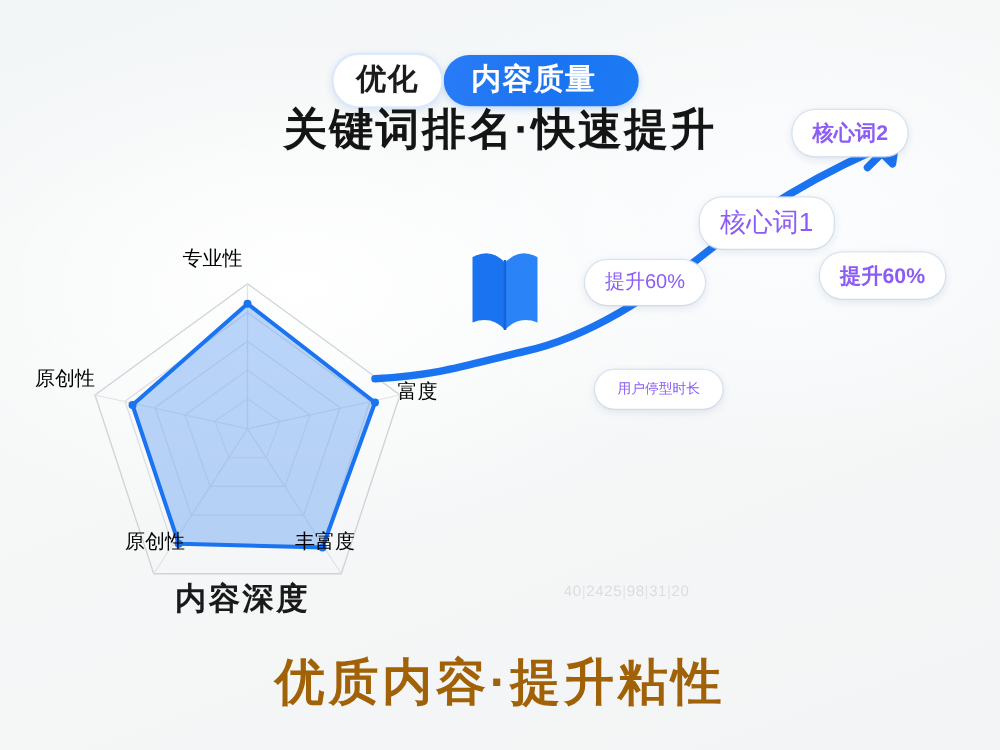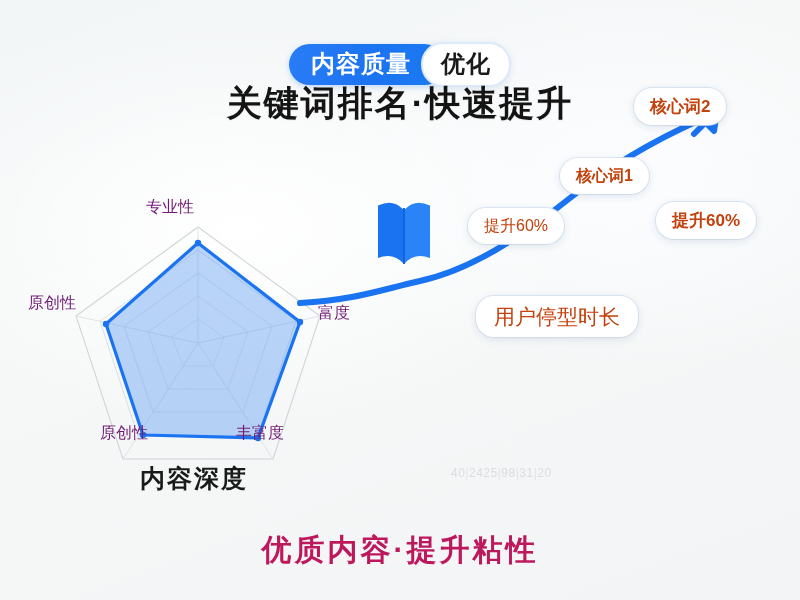--- a/index.html
+++ b/index.html
@@ -39,74 +39,74 @@
   #headline{
     position:absolute; left:0; top:80px; width:100%;
     text-align:center; color:#141414;
     font-size:35px; font-weight:700; letter-spacing:2px;
     text-shadow:0 1px 1px rgba(0,0,0,.06);
   }
 
   
   #subtitle{
     position:absolute; left:0; top:518px; width:100%;
-    text-align:center; color:#be185d;
-    font-size:30px; font-weight:700; letter-spacing:3px;margin-top:12px;
+    text-align:center; color:#a16207;
+    font-size:40px; font-weight:700; letter-spacing:3px;
   }
 
   
   #radar-block{ position:absolute; left:28px; top:185px; width:340px; height:300px; }
   #radar-svg{ position:absolute; left:0; top:0; }
   .radar-label{
-    position:absolute; color:#701a75; font-size:16px; white-space:nowrap;font-family:Liberation Mono, monospace;
+    position:absolute; color:#000000; font-size:16px; white-space:nowrap;font-family:Liberation Mono, monospace;
   }
   #lbl-top   { left:118px; top:12px; }
   #lbl-left  { left:0px;   top:108px; }
   #lbl-right { left:278px; top:118px;margin-left:12px; }
   #lbl-bl    { left:72px;  top:238px; }
   #lbl-br    { left:208px; top:238px; }
 
   #depth-caption{
     position:absolute; left:140px; top:462px;
     font-size:25px; font-weight:700; color:#1a1a1a; letter-spacing:2px;
   }
 
   
   #curve-svg{ position:absolute; left:0; top:0; width:800px; height:600px; pointer-events:none; }
 
   
   #book{ position:absolute; left:374px; top:192px; width:60px; height:78px; }
 
   
   .pill{
-    position:absolute; background:#fff; color:#c2410c;
+    position:absolute; background:#fff; color:#8b5cf6;
     border-radius:18px; white-space:nowrap; line-height:1;
     box-shadow:0 2px 8px rgba(35,70,120,.13), 0 0 0 1px rgba(220,230,242,.85);
   }
   #pill-kw2 { left:634px; top:88px;  font-size:17px; font-weight:700; padding:10px 16px; }
-  #pill-kw1 { left:560px; top:158px; font-size:16px; font-weight:700; padding:10px 16px; }
+  #pill-kw1 { left:560px; top:158px; font-size:21px; font-weight:400; padding:10px 16px; }
   #pill-up-left  { left:468px; top:208px; font-size:16px; font-weight:400; padding:10px 16px; }
   #pill-up-right { left:656px; top:202px; font-size:17px; font-weight:700; padding:10px 16px; }
-  #pill-dwell    { left:476px; top:296px; font-size:21px; font-weight:400; padding:10px 18px; }
+  #pill-dwell    { left:476px; top:296px; font-size:11px; font-weight:400; padding:10px 18px; }
 
   
   #axis-row{
     position:absolute; left:415px; top:466px; width:370px;
     display:flex; align-items:center; justify-content:flex-start;
     color:#d9dde0; font-size:12px; letter-spacing:.5px; user-select:none;margin-left:36px;
   }
   .axis-tick{ color:#e2e5e8; }
 </style>
 </head>
 <body>
 
 <div id="badge-row">
   <div id="badge-wrap">
+    <span id="badge-white">优化</span>
     <span id="badge-blue">内容质量</span>
-    <span id="badge-white">优化</span>
   </div>
 </div>
 
 <div id="headline">关键词排名·快速提升</div>
 
 <div id="radar-block">
   <svg id="radar-svg" width="340" height="300" viewBox="0 0 340 300">
     <g>
 
       <polygon points="170,42 292,131 245,274 95,274 48,131" fill="none" stroke="#cfd4d8" stroke-width="1.1"></polygon>

